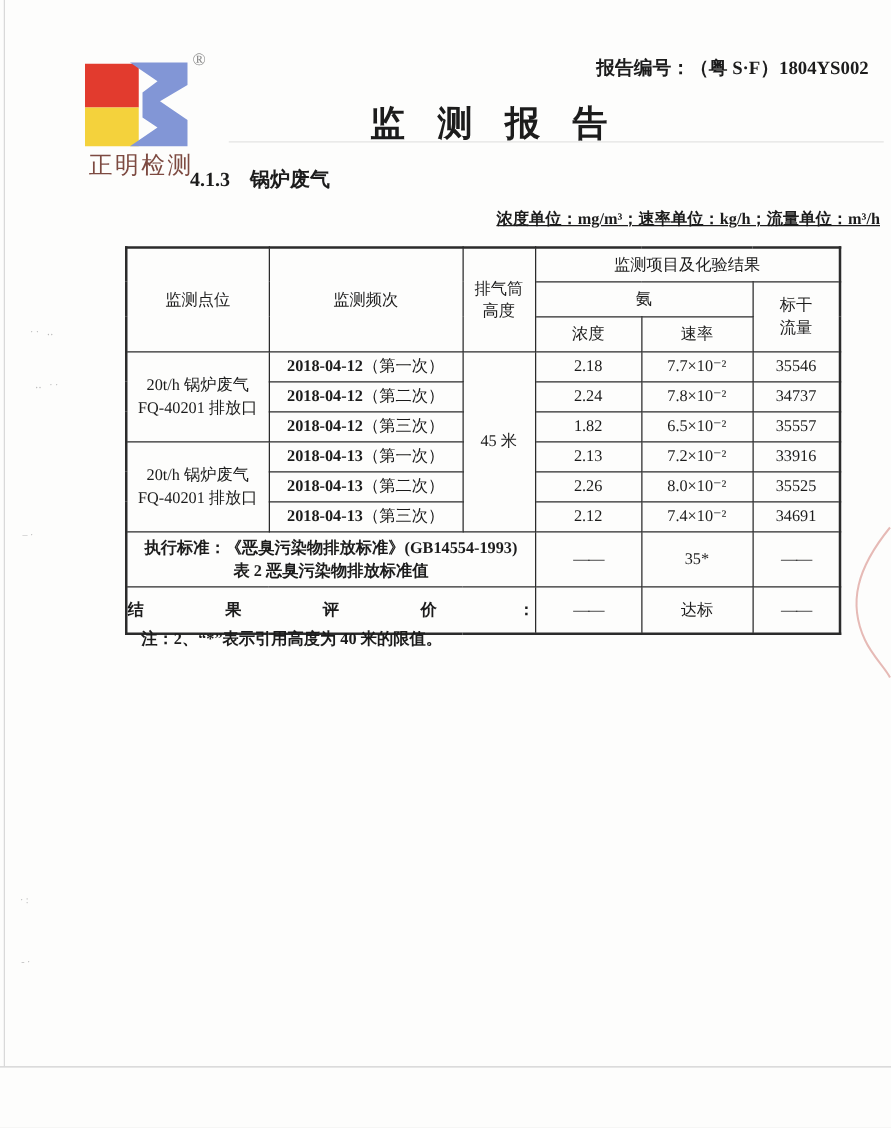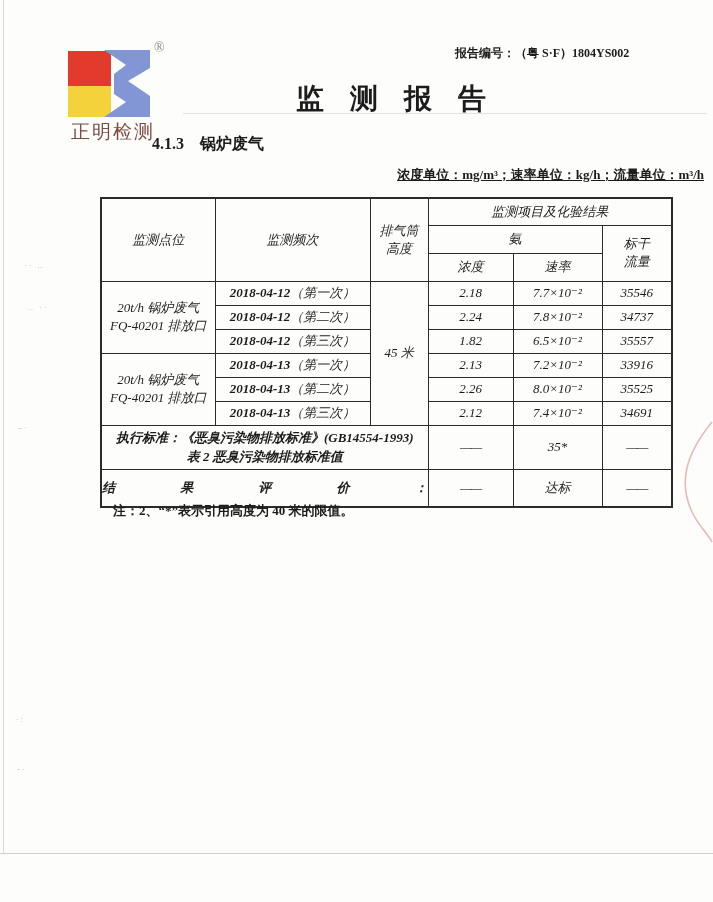--- a/index.html
+++ b/index.html
@@ -20,22 +20,22 @@
   .edge-line-bottom{position:absolute;left:0;top:853px;width:713px;height:1px;background:#cfcfcf;}
   .smudge{position:absolute;color:#b9b9b9;font-size:8px;line-height:8px;letter-spacing:2px;}
   .red-mark{position:absolute;left:672px;top:420px;}
   
   .logo{position:absolute;left:62px;top:38px;width:120px;height:110px;}
   .logo-text{
     position:absolute;left:60px;top:119px;width:120px;
     font-size:19px;letter-spacing:2px;color:#7d4a41;white-space:nowrap;margin-left:11px;
   }
   .report-no{
-    position:absolute;left:455px;top:45px;
-    font-size:12px;font-weight:600;white-space:nowrap;
+    position:absolute;left:477px;top:45px;
+    font-size:15px;font-weight:600;white-space:nowrap;
   }
   .doc-title{
     position:absolute;left:296px;top:80px;
     font-size:28px;font-weight:600;letter-spacing:26px;white-space:nowrap;text-align:right;
   }
   .title-rule{
     position:absolute;left:183px;top:113px;width:524px;height:1px;
     background:#000;opacity:.10;
   }
   
@@ -49,21 +49,21 @@
   }
   
   .tbl-wrap{position:absolute;left:100px;top:197px;}
   table.monitor{
     border-collapse:collapse;table-layout:fixed;width:571px;
     border:2px solid #2b2b2b;
   }
   table.monitor td{
     border:1px solid #2b2b2b;
     text-align:center;vertical-align:middle;
-    font-size:13px;padding:0;overflow:hidden;font-style:italic;
+    font-size:13px;padding:0;overflow:hidden;
   }
   td.hdr{font-size:14px;}
   td.point-cell{font-size:13.5px;line-height:1.4;}
   td.freq-cell{text-align:left;padding-left:9px;font-size:14px;white-space:nowrap;}
   .freq-date{font-weight:700;}
   td.stack-cell{font-size:14px;}
   td.val{font-size:13.5px;margin-left:14px;}
   td.std-label{
     text-align:left;padding:2px 3px 2px 5px;
     font-size:13px;font-weight:700;line-height:1.5;white-space:nowrap;

